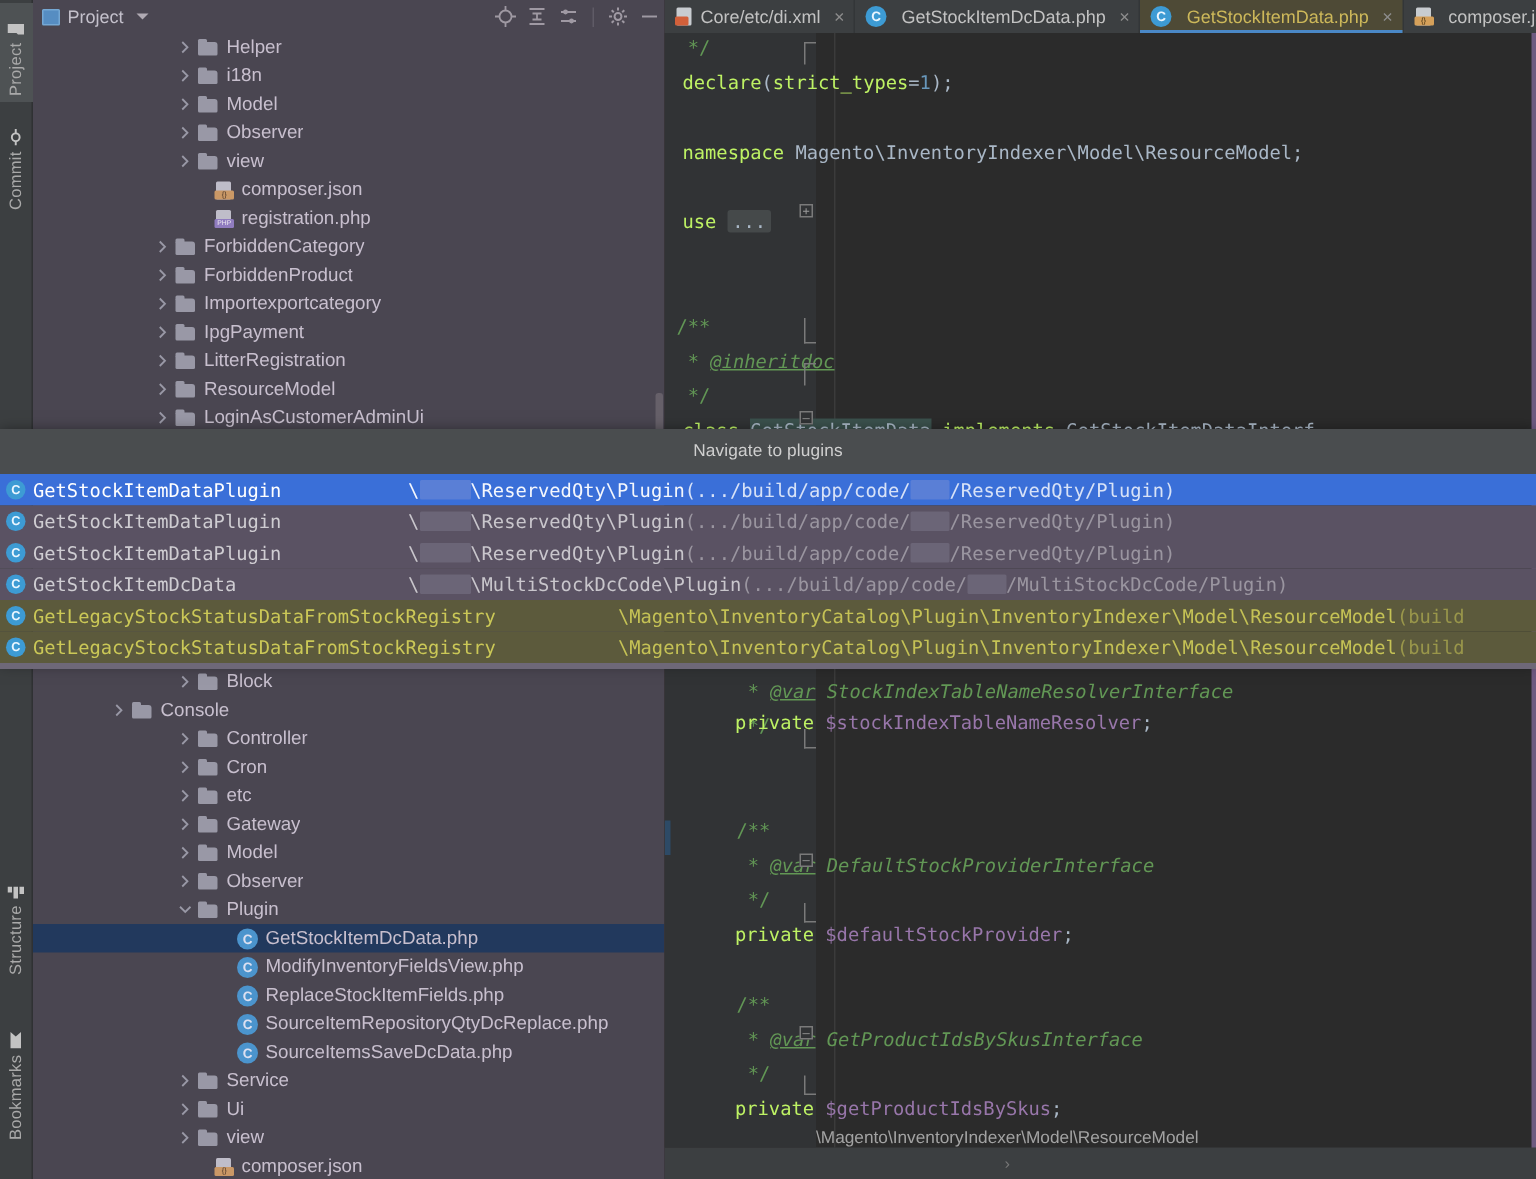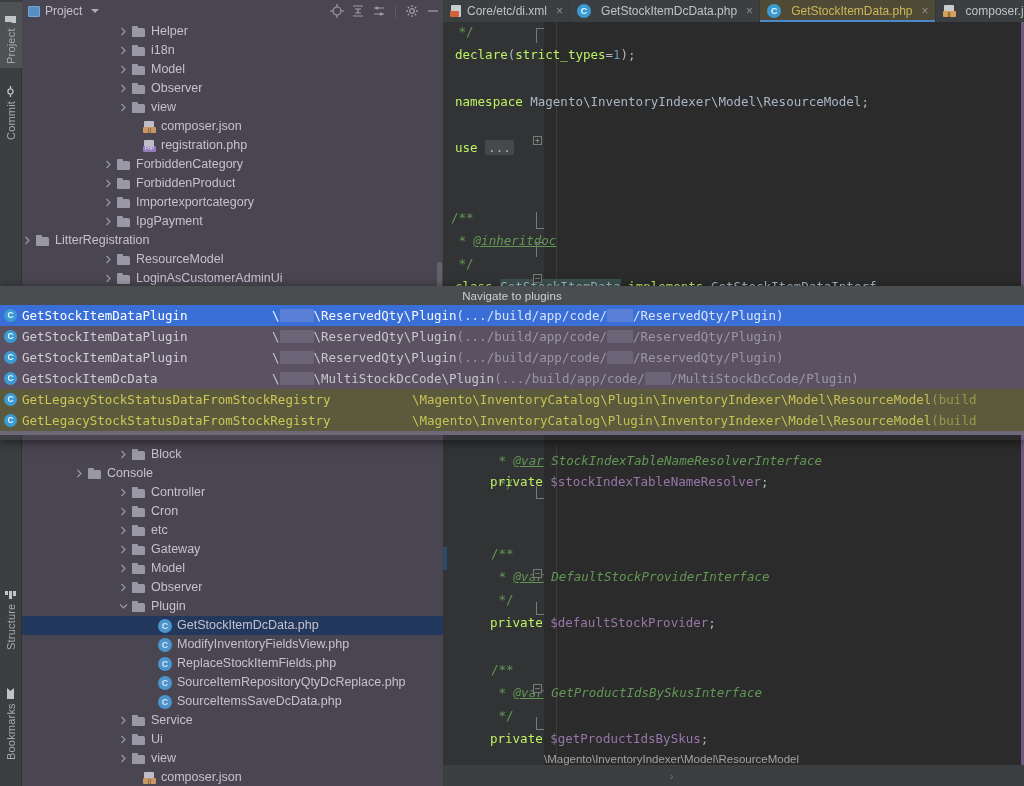--- a/index.html
+++ b/index.html
@@ -193,21 +193,21 @@
     position:absolute;left:22px;top:0;width:421px;height:786px;
     background:rgba(150,110,170,.16);pointer-events:none;z-index:6;
   }
 
   
   .popup{
     position:absolute;left:0;top:286px;width:1024px;height:154px;z-index:20;
     box-shadow:0 2px 10px rgba(0,0,0,.55);
   }
   .popup-title{
-    height:19px;background:#4a4d4f;color:#cfcfcf;font-size:11.5px;
+    height:30px;background:#4a4d4f;color:#cfcfcf;font-size:11.5px;
     display:flex;align-items:center;justify-content:center;
     letter-spacing:.1px;
   }
   .prow{
     height:21px;display:flex;align-items:center;white-space:nowrap;
     font-family:"DejaVu Sans Mono","Liberation Mono",monospace;
     font-size:12.5px;padding-left:4px;box-sizing:border-box;overflow:hidden;
   }
   .prow.r-norm{background:#5a5263;color:#cfcdd2;}
   .prow.r-sel{background:#3a6fd8;color:#ffffff;}
@@ -412,21 +412,21 @@
           <div class="trow" style="position:absolute;left:0;right:0;top:190px;padding-left:81px;">
             <span class="arrow">
               <svg width="7" height="9" viewBox="0 0 7 9">
                 <path d="M1.5 1L5 4.5 1.5 8" fill="none" stroke="#9aa0a6" stroke-width="1.2"></path>
               </svg>
             </span>
             <span style="display:inline-block;width:4px"></span>
             <span class="folder"></span>
             <span class="tlabel">IpgPayment</span>
           </div>
-          <div class="trow" style="position:absolute;left:0;right:0;top:209px;">
+          <div class="trow" style="position:absolute;left:0;right:0;top:209px;padding-left:81px;">
             <span class="arrow">
               <svg width="7" height="9" viewBox="0 0 7 9">
                 <path d="M1.5 1L5 4.5 1.5 8" fill="none" stroke="#9aa0a6" stroke-width="1.2"></path>
               </svg>
             </span>
             <span style="display:inline-block;width:4px"></span>
             <span class="folder"></span>
             <span class="tlabel">LitterRegistration</span>
           </div>
           <div class="trow" style="position:absolute;left:0;right:0;top:228px;padding-left:81px;">

